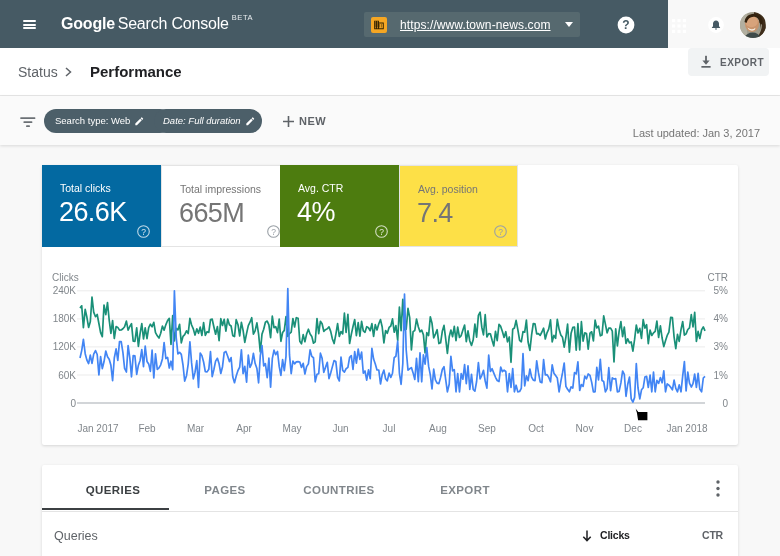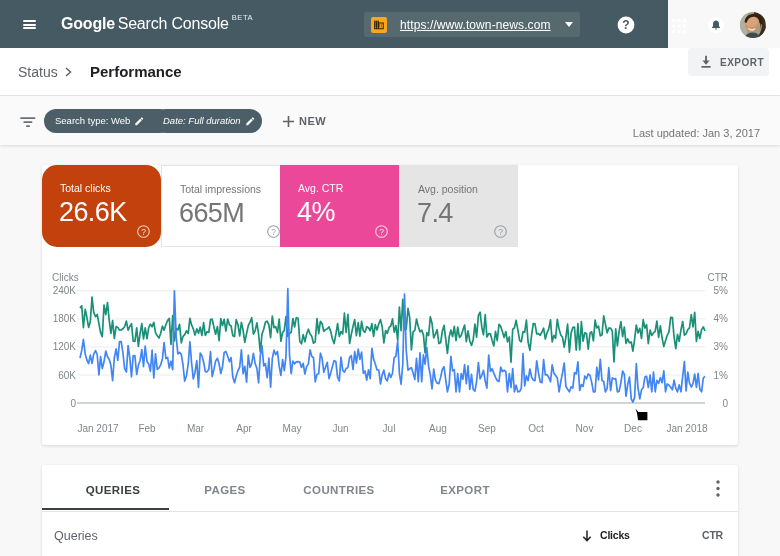--- a/index.html
+++ b/index.html
@@ -29,24 +29,24 @@
   #lastupd { position:absolute; right:20px; top:115px; font-size:11px; color:#757575;margin-top:12px; }
   .card { position:absolute; background:#fff; border-radius:2px; box-shadow:0 1px 3px rgba(0,0,0,0.14); }
   #chartcard { left:42px; top:165px; width:696px; height:280px; }
   #tablecard { left:42px; top:465px; width:696px; height:100px; }
   .tile { position:absolute; top:0; height:82px; }
   .tile .lbl { position:absolute; left:18px; top:17px; font-size:10.5px; }
   .tile .val { position:absolute; left:17px; top:34px; font-size:27px; line-height:27px; letter-spacing:-0.6px; }
   .tile.sel .lbl, .tile.sel .val { color:#fff; }
   .tile.plain .lbl { color:#757575; }
   .tile.plain .val { color:#757575; }
-  #tile1 { left:0px; width:119px; background:#c2410c;border-radius:15px; }
+  #tile1 { left:0px; width:119px; background:#0369a1; }
   #tile2 { left:119px; width:130px; background:#fff; border:1px solid #e4e4e4;padding-left:24px; }
   #tile3 { left:238px; width:119px; background:#009688; }
-  #tile4 { left:357px; width:119px; background:#e5e5e5; border:1px solid #e4e4e4; }
+  #tile4 { left:357px; width:119px; background:#fde047; border:1px solid #e4e4e4; }
   .qmark { position:absolute; right:11px; top:60px; width:13px; height:13px; }
   .tab { position:absolute; top:0; height:45px; font-size:11.5px; font-weight:700; letter-spacing:.4px; color:#80868b; line-height:50px; text-align:center; }
   #tabline { position:absolute; left:0; top:43px; width:127px; height:2px; background:#3c4043; }
   #tabdivider { position:absolute; left:0; top:46px; width:696px; height:1px; background:#e4e4e4; }
 </style>
 </head>
 <body>
 
 <div id="appbar">
   <div id="burger">
@@ -157,21 +157,21 @@
       </svg>
   </div>
   <div id="tile2" class="tile plain">
       <div class="lbl">Total impressions</div>
       <div class="val">665M</div>
     <svg class="qmark" style="right:10px;top:59px" viewBox="0 0 13 13">
         <circle cx="6.5" cy="6.5" r="5.8" fill="none" stroke="#9aa0a6" stroke-width="1.1"></circle>
         <text x="6.5" y="9.6" text-anchor="middle" font-size="8.5" fill="#9aa0a6" font-family="Liberation Sans">?</text>
       </svg>
   </div>
-  <div id="tile3" class="tile sel" style="background:#ec4899">
+  <div id="tile3" class="tile sel" style="background:#4d7c0f">
       <div class="lbl">Avg. CTR</div>
       <div class="val">4%</div>
     <svg class="qmark" viewBox="0 0 13 13">
         <circle cx="6.5" cy="6.5" r="5.8" fill="none" stroke="#fff" stroke-opacity="0.75" stroke-width="1.1"></circle>
         <text x="6.5" y="9.6" text-anchor="middle" font-size="8.5" fill="#fff" fill-opacity="0.85" font-family="Liberation Sans">?</text>
       </svg>
   </div>
   <div id="tile4" class="tile plain">
       <div class="lbl">Avg. position</div>
       <div class="val">7.4</div>

